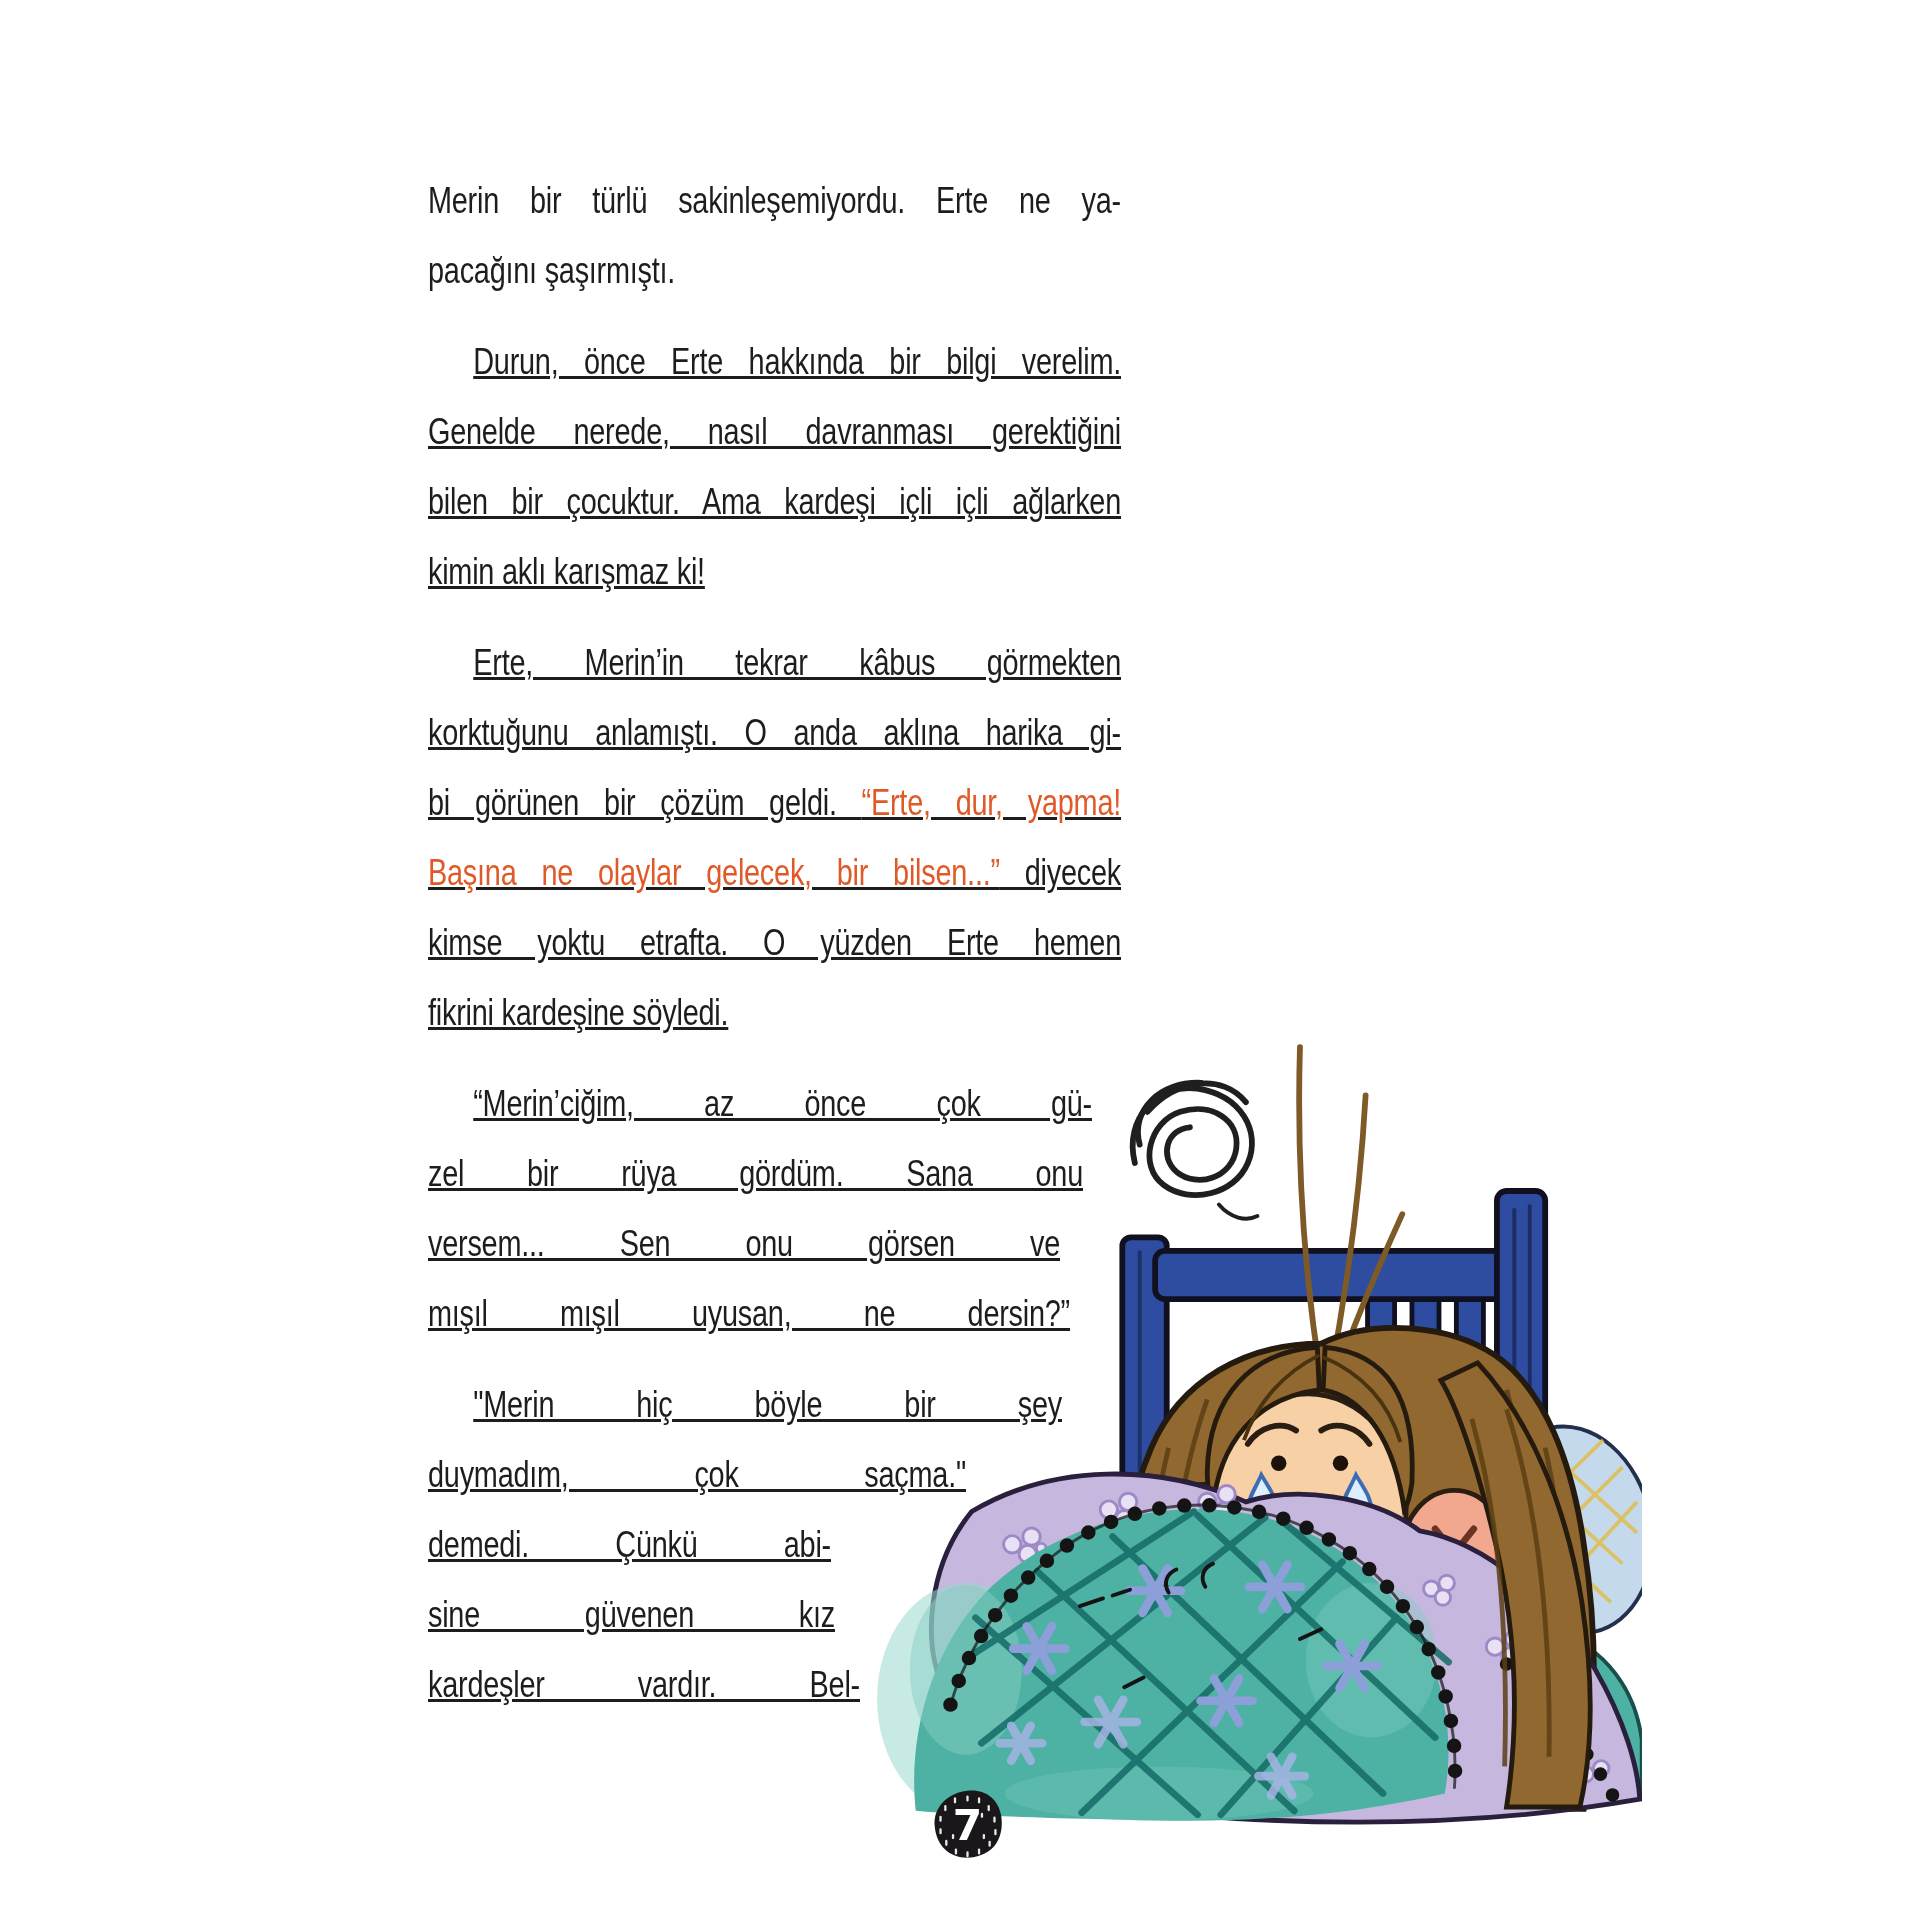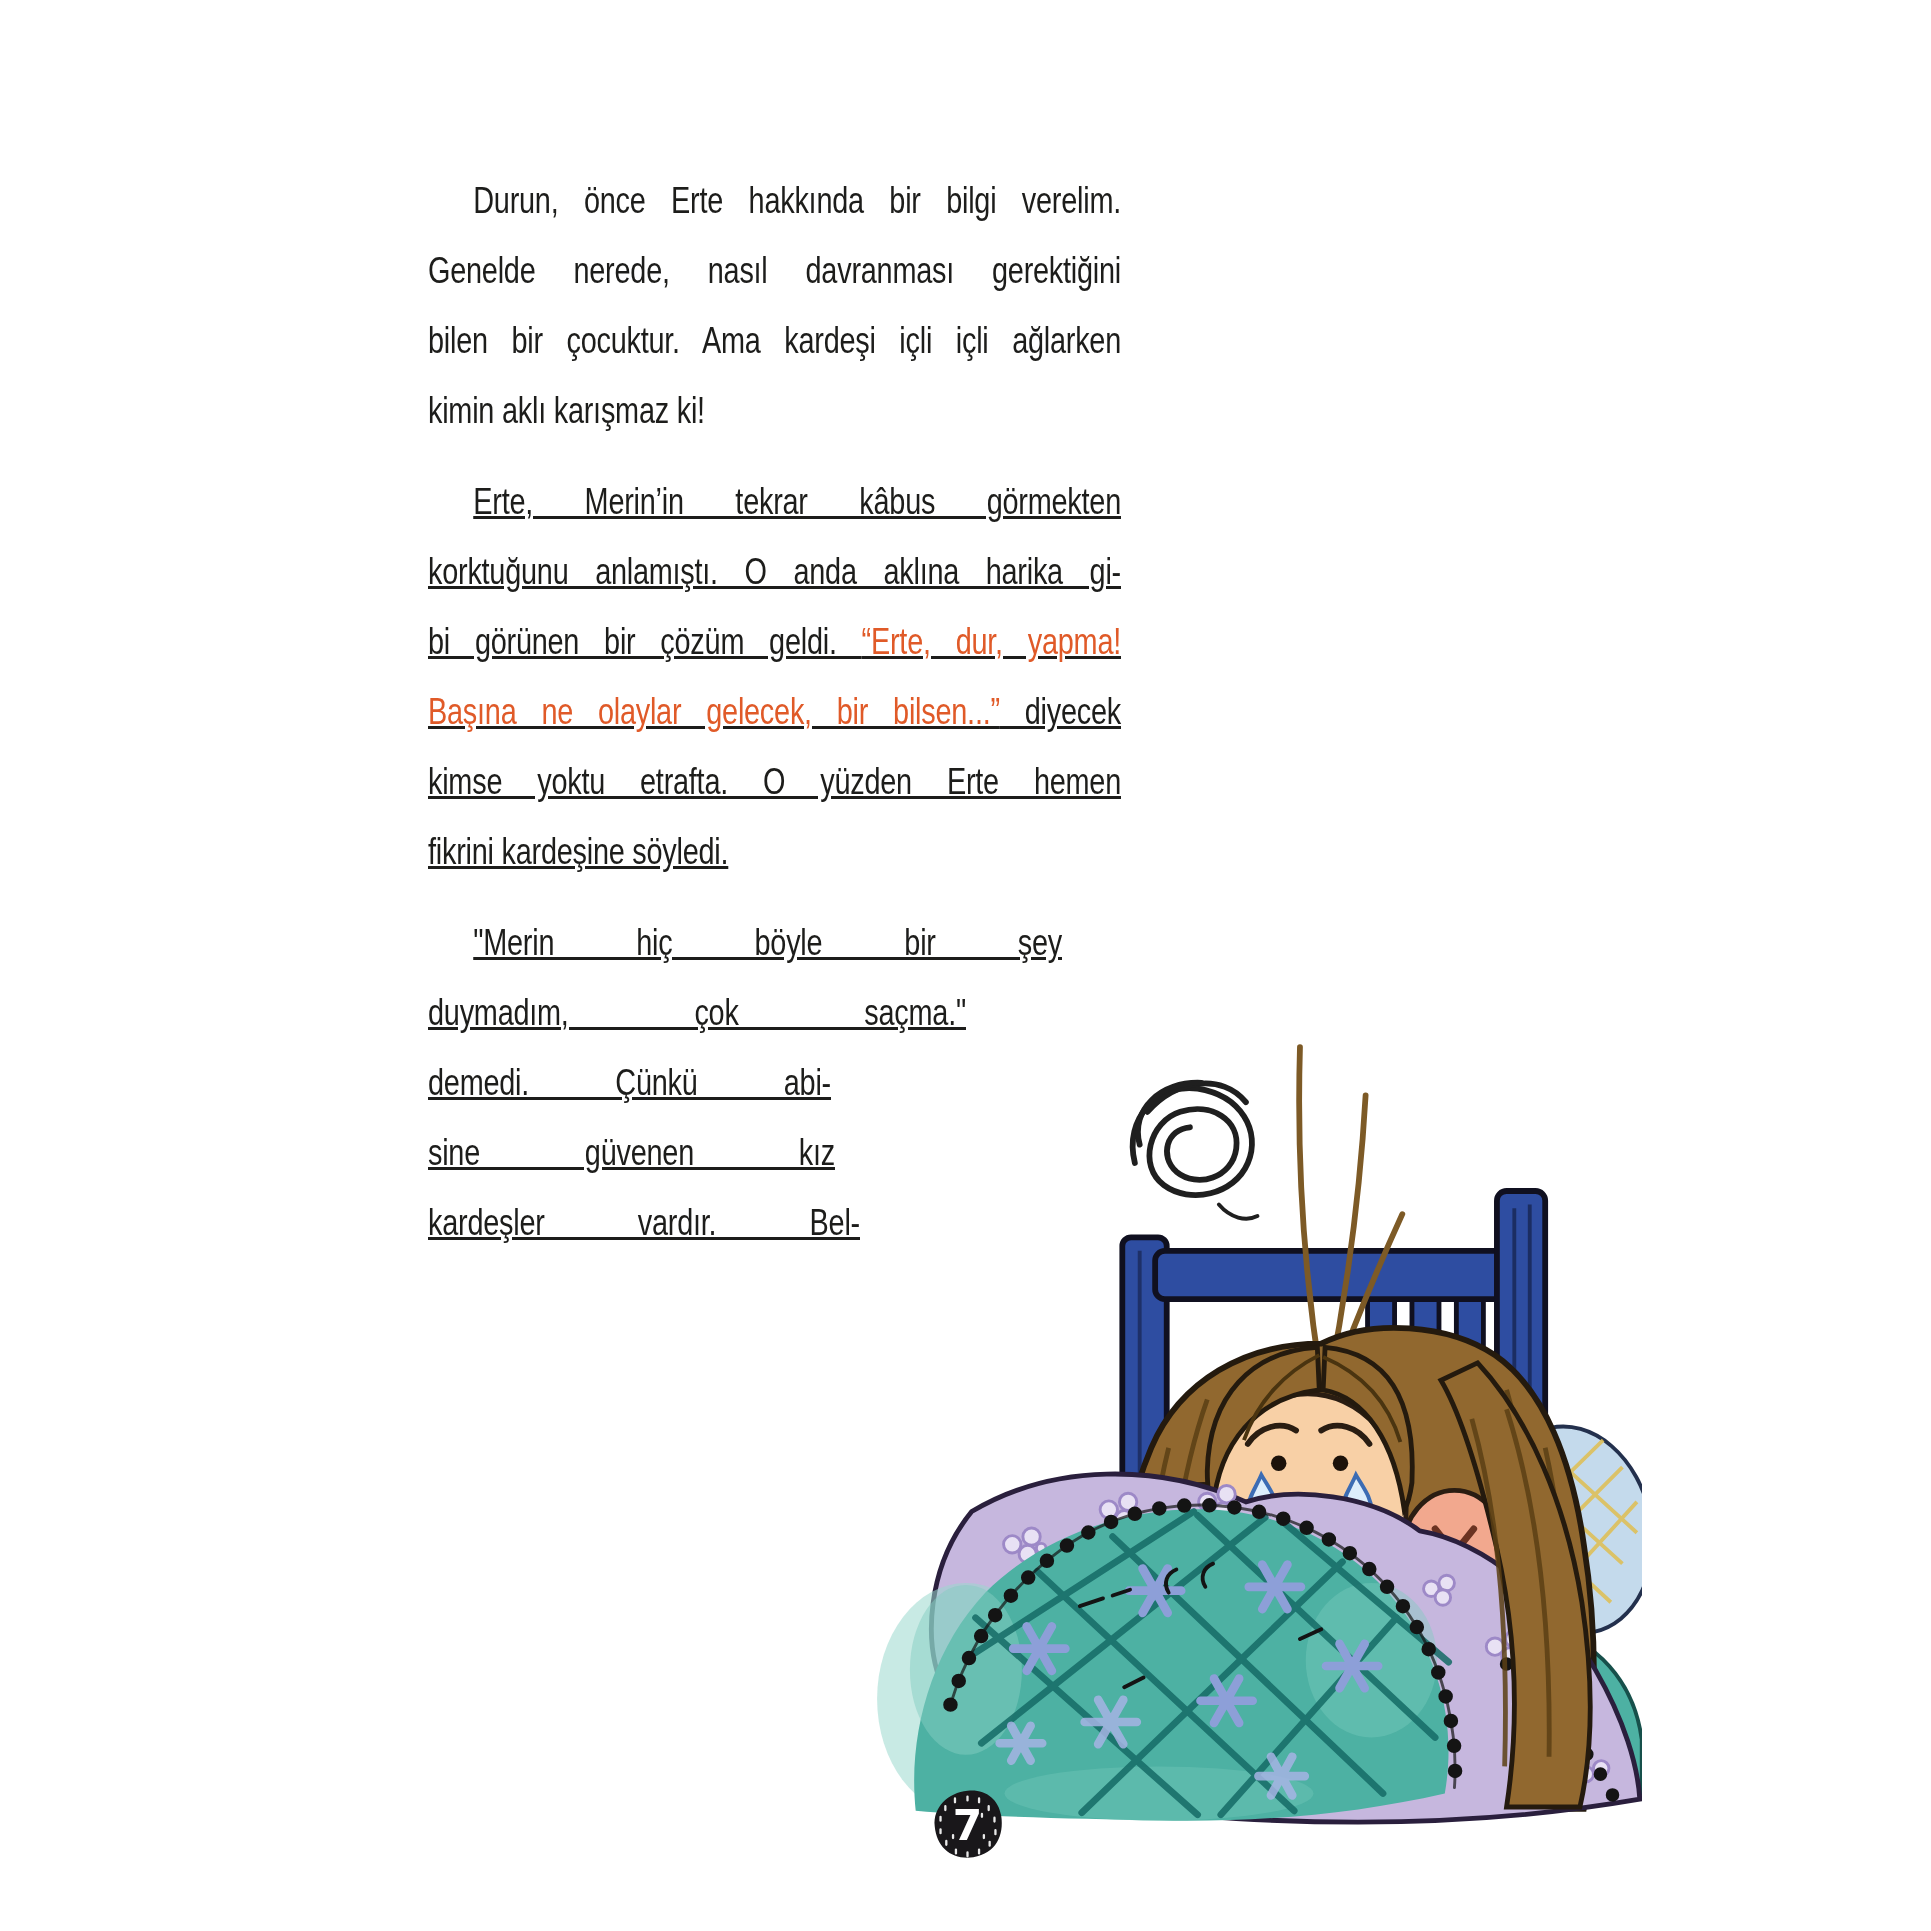--- a/index.html
+++ b/index.html
@@ -27,33 +27,43 @@
   .illustration{position:absolute;left:676px;top:1023px;}
   .page-badge{position:absolute;left:928px;top:1785px;width:79px;height:79px;}
   .page-badge text{font-family:"DejaVu Sans",sans-serif;font-weight:bold;}
 </style>
 </head>
 <body>
 
 <div class="page">
 
   <main class="textblock" id="storyText">
+      <div class="para pa0">
+        <div class="line"><span class="seg">Merin bir türlü sakinleşemiyordu. Erte ne ya-</span></div>
+        <div class="line end"><span class="seg">pacağını şaşırmıştı.</span></div>
+      </div>
       <div class="para pa1 indent">
         <div class="line"><span class="seg">Durun, önce Erte hakkında bir bilgi verelim.</span></div>
         <div class="line"><span class="seg">Genelde nerede, nasıl davranması gerektiğini</span></div>
         <div class="line"><span class="seg">bilen bir çocuktur. Ama kardeşi içli içli ağlarken</span></div>
         <div class="line end"><span class="seg">kimin aklı karışmaz ki!</span></div>
       </div>
       <div class="para pa2 indent">
         <div class="line"><span class="seg">Erte, Merin’in tekrar kâbus görmekten</span></div>
         <div class="line"><span class="seg">korktuğunu anlamıştı. O anda aklına harika gi-</span></div>
         <div class="line"><span class="seg">bi görünen bir çözüm geldi. </span><span class="seg accent">“Erte, dur, yapma!</span></div>
         <div class="line"><span class="seg accent">Başına ne olaylar gelecek, bir bilsen...”</span><span class="seg"> diyecek</span></div>
         <div class="line"><span class="seg">kimse yoktu etrafta. O yüzden Erte hemen</span></div>
         <div class="line end"><span class="seg">fikrini kardeşine söyledi.</span></div>
+      </div>
+      <div class="para pa3 indent">
+        <div class="line"><span class="seg">“Merin’ciğim, az önce çok gü-</span></div>
+        <div class="line"><span class="seg">zel bir rüya gördüm. Sana onu</span></div>
+        <div class="line"><span class="seg">versem... Sen onu görsen ve</span></div>
+        <div class="line"><span class="seg">mışıl mışıl uyusan, ne dersin?”</span></div>
       </div>
       <div class="para pa4 indent">
         <div class="line"><span class="seg">"Merin hiç böyle bir şey</span></div>
         <div class="line"><span class="seg">duymadım, çok saçma."</span></div>
         <div class="line"><span class="seg">demedi. Çünkü abi-</span></div>
         <div class="line"><span class="seg">sine güvenen kız</span></div>
         <div class="line"><span class="seg">kardeşler vardır. Bel-</span></div>
       </div>
     </main>
 

